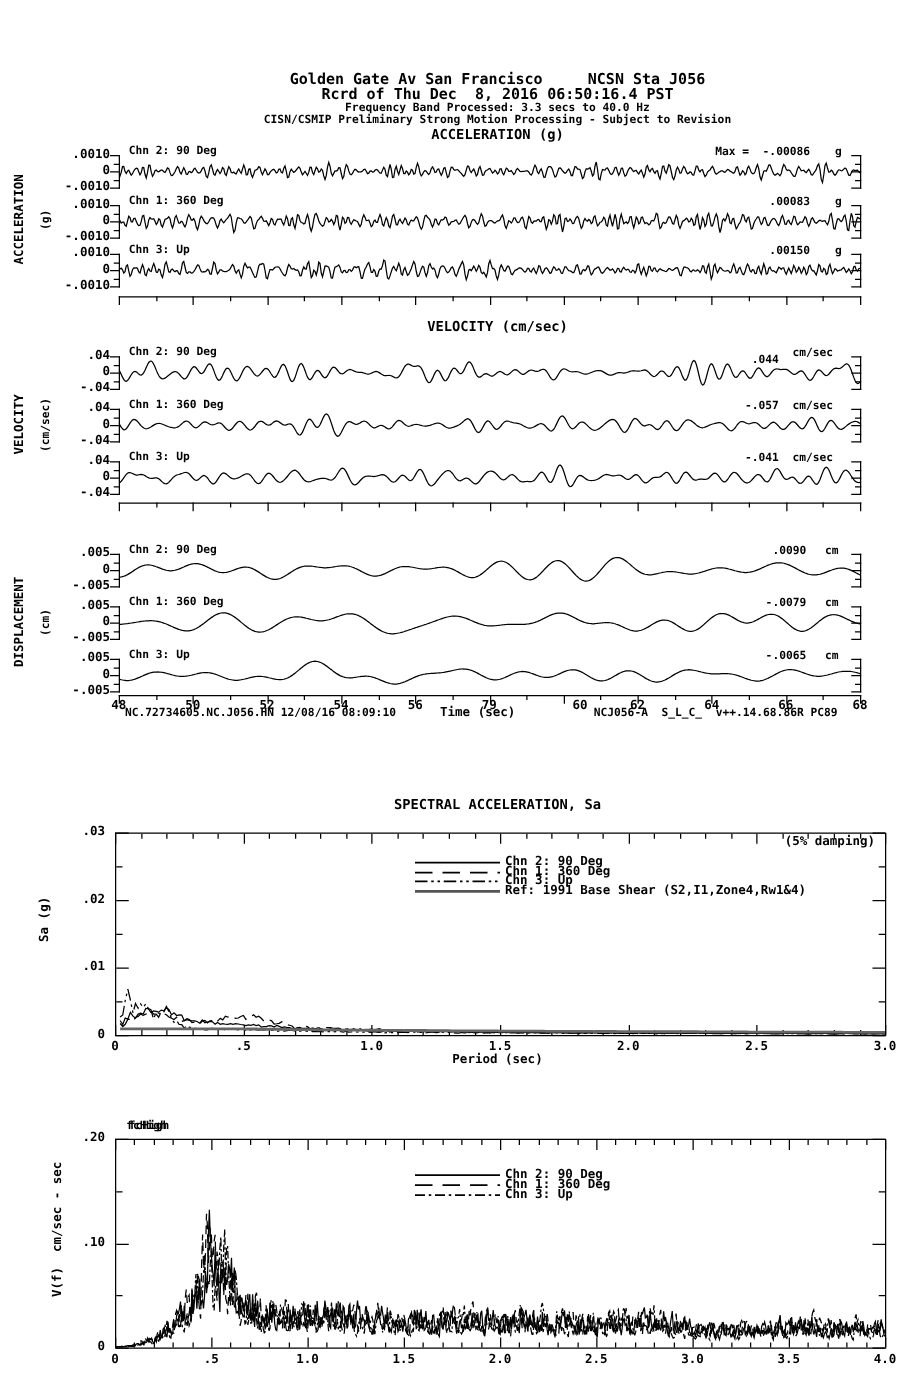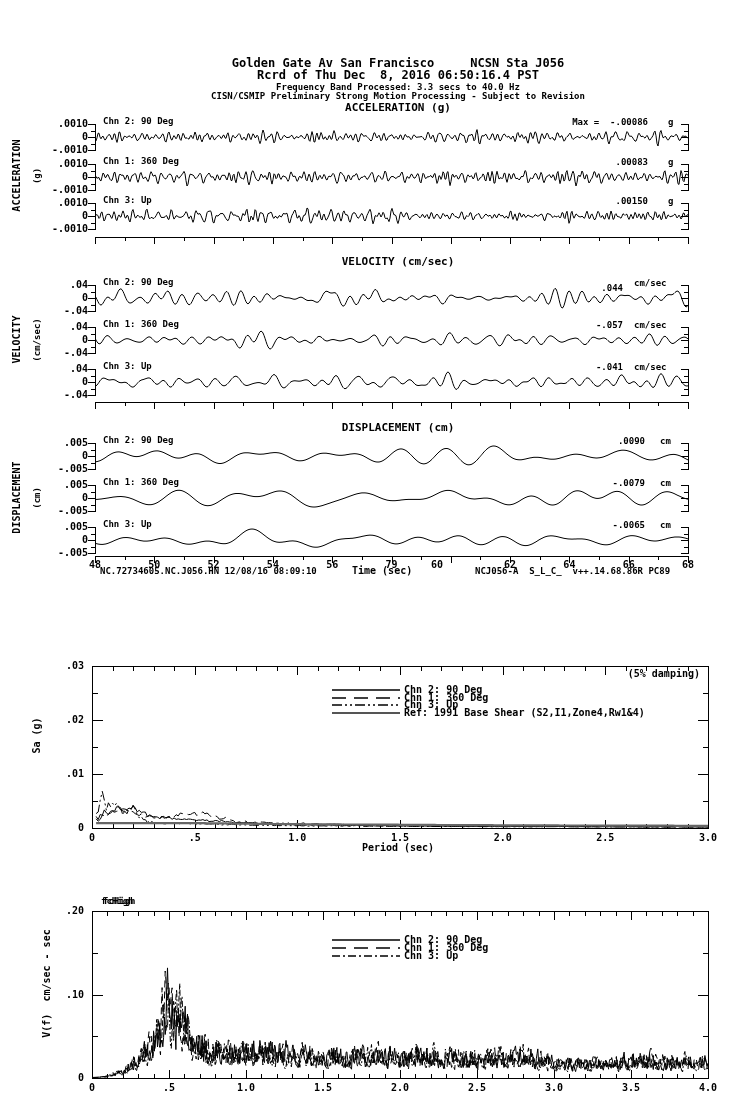--- a/index.html
+++ b/index.html
@@ -19,21 +19,20 @@
 
 <div id="canvas">
 
   <div class="t f12 c" style="left:58px;top:57px;width:680px">Golden Gate Av San Francisco     NCSN Sta J056</div>
   <div class="t f12 c" style="left:58px;top:69px;width:680px">Rcrd of Thu Dec  8, 2016 06:50:16.4 PST</div>
   <div class="t f9 c" style="left:58px;top:83px;width:680px">Frequency Band Processed: 3.3 secs to 40.0 Hz</div>
   <div class="t f9 c" style="left:58px;top:92px;width:680px">CISN/CSMIP Preliminary Strong Motion Processing - Subject to Revision</div>
 
   <div class="t f11 c" style="left:58px;top:256px;width:680px">VELOCITY (cm/sec)</div>
   <div class="t f11 c" style="left:58px;top:102px;width:680px">ACCELERATION (g)</div>
-  <div class="t f11 c" style="left:58px;top:422px;width:680px">DISPLACEMENT (cm)</div>
 
   <div class="t f10 rot" style="left:-64px;top:170px;width:160px">ACCELERATION</div>
   <div class="t f9 rot" style="left:-42px;top:171px;width:160px">(g)</div>
   <div class="t f10 rot" style="left:-64px;top:334px;width:160px">VELOCITY</div>
   <div class="t f9 rot" style="left:-42px;top:335px;width:160px">(cm/sec)</div>
   <div class="t f10 rot" style="left:-64px;top:492px;width:160px">DISPLACEMENT</div>
   <div class="t f9 rot" style="left:-42px;top:493px;width:160px">(cm)</div>
 
   <div class="t f9" style="left:103px;top:117px">Chn 2: 90 Deg</div>
   <div class="t f9 r" style="left:420px;top:118px;width:228px">Max =  -.00086</div>
@@ -62,20 +61,21 @@
   <div class="t f9 r" style="left:420px;top:479px;width:225px">-.0079</div>
   <div class="t f9" style="left:660px;top:479px">cm</div>
   <div class="t f9" style="left:103px;top:520px">Chn 3: Up</div>
   <div class="t f9 r" style="left:420px;top:521px;width:225px">-.0065</div>
   <div class="t f9" style="left:660px;top:521px">cm</div>
 
   <div class="t f9" style="left:100px;top:567px">NC.72734605.NC.J056.HN 12/08/16 08:09:10</div>
   <div class="t f10" style="left:352px;top:565px">Time (sec)</div>
   <div class="t f9" style="left:475px;top:567px">NCJ056-A  S_L_C_  v++.14.68.86R PC89</div>
 
+  <div class="t f11 c" style="left:58px;top:638px;width:680px">SPECTRAL ACCELERATION, Sa</div>
   <div class="t f10 r" style="left:500px;top:668px;width:200px">(5% damping)</div>
   <div class="t f10 rot" style="left:-14px;top:730px;width:100px">Sa (g)</div>
   <div class="t f10 c" style="left:58px;top:842px;width:680px">Period (sec)</div>
   <div class="legrow" style="left:404px;top:686px">Chn 2: 90 Deg</div>
   <div class="legrow" style="left:404px;top:694px">Chn 1: 360 Deg</div>
   <div class="legrow" style="left:404px;top:701px">Chn 3: Up</div>
   <div class="legrow" style="left:404px;top:709px">Ref: 1991 Base Shear (S2,I1,Zone4,Rw1&amp;4)</div>
   <svg style="left:330px;top:684px" width="74" height="32">
     <line x1="2" y1="6" x2="70" y2="6" stroke="#000" stroke-width="1.4"></line>
     <line x1="2" y1="14" x2="70" y2="14" stroke="#000" stroke-width="1.4" stroke-dasharray="14 8"></line>
@@ -315,21 +315,21 @@
       <div class="ln" style="left: 272.9px; top: 556px; width: 1px; height: 7px;"></div>
       <div class="t f10" style="left: 257.9px; top: 559px; width: 30px; text-align: center;">54</div>
       <div class="ln" style="left: 302.6px; top: 556px; width: 1px; height: 4px;"></div>
       <div class="ln" style="left: 332.2px; top: 556px; width: 1px; height: 7px;"></div>
       <div class="t f10" style="left: 317.2px; top: 559px; width: 30px; text-align: center;">56</div>
       <div class="ln" style="left: 361.9px; top: 556px; width: 1px; height: 4px;"></div>
       <div class="ln" style="left: 391.5px; top: 556px; width: 1px; height: 7px;"></div>
       <div class="t f10" style="left: 376.5px; top: 559px; width: 30px; text-align: center;">79</div>
       <div class="ln" style="left: 421.1px; top: 556px; width: 1px; height: 4px;"></div>
       <div class="ln" style="left: 450.8px; top: 556px; width: 1px; height: 7px;"></div>
-      <div class="t f10" style="left: 413px; top: 559px; width: 30px; text-align: right;">60</div>
+      <div class="t f10" style="left: 458px; top: 559px; width: 30px; text-align: left;">60</div>
       <div class="ln" style="left: 480.4px; top: 556px; width: 1px; height: 4px;"></div>
       <div class="ln" style="left: 510.1px; top: 556px; width: 1px; height: 7px;"></div>
       <div class="t f10" style="left: 495.1px; top: 559px; width: 30px; text-align: center;">62</div>
       <div class="ln" style="left: 539.8px; top: 556px; width: 1px; height: 4px;"></div>
       <div class="ln" style="left: 569.4px; top: 556px; width: 1px; height: 7px;"></div>
       <div class="t f10" style="left: 554.4px; top: 559px; width: 30px; text-align: center;">64</div>
       <div class="ln" style="left: 599px; top: 556px; width: 1px; height: 4px;"></div>
       <div class="ln" style="left: 628.7px; top: 556px; width: 1px; height: 7px;"></div>
       <div class="t f10" style="left: 613.7px; top: 559px; width: 30px; text-align: center;">66</div>
       <div class="ln" style="left: 658.4px; top: 556px; width: 1px; height: 4px;"></div>

